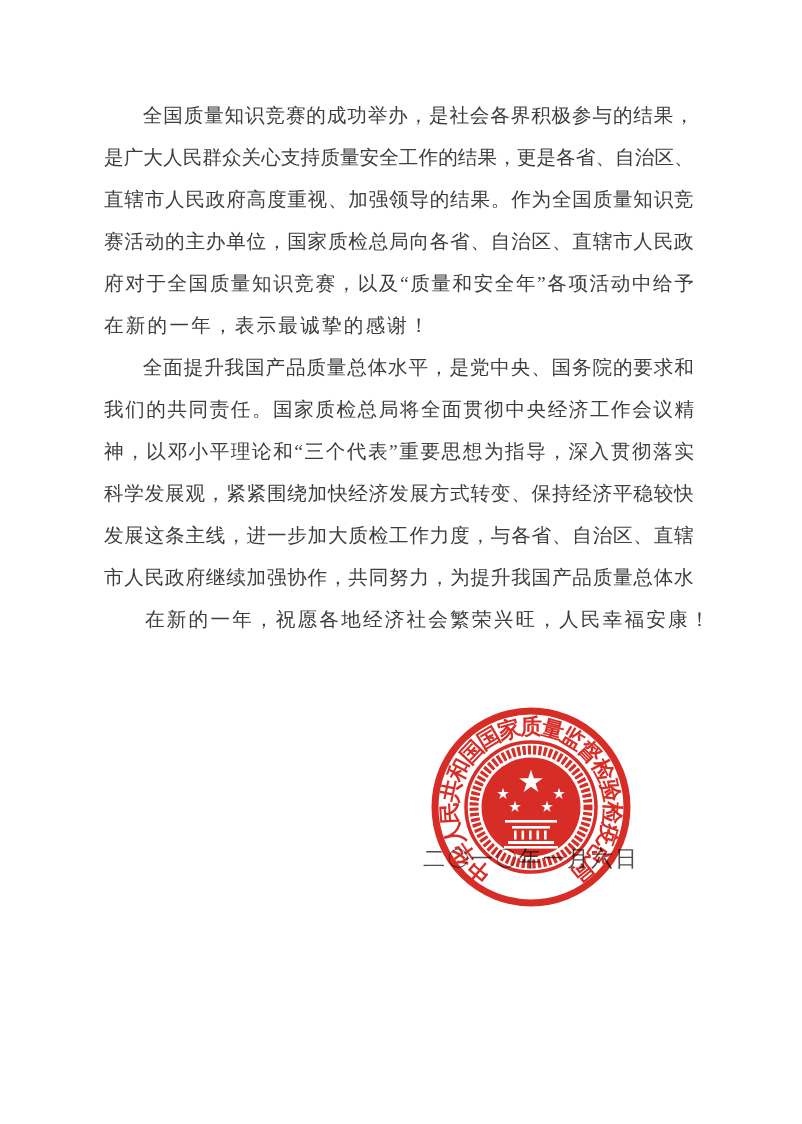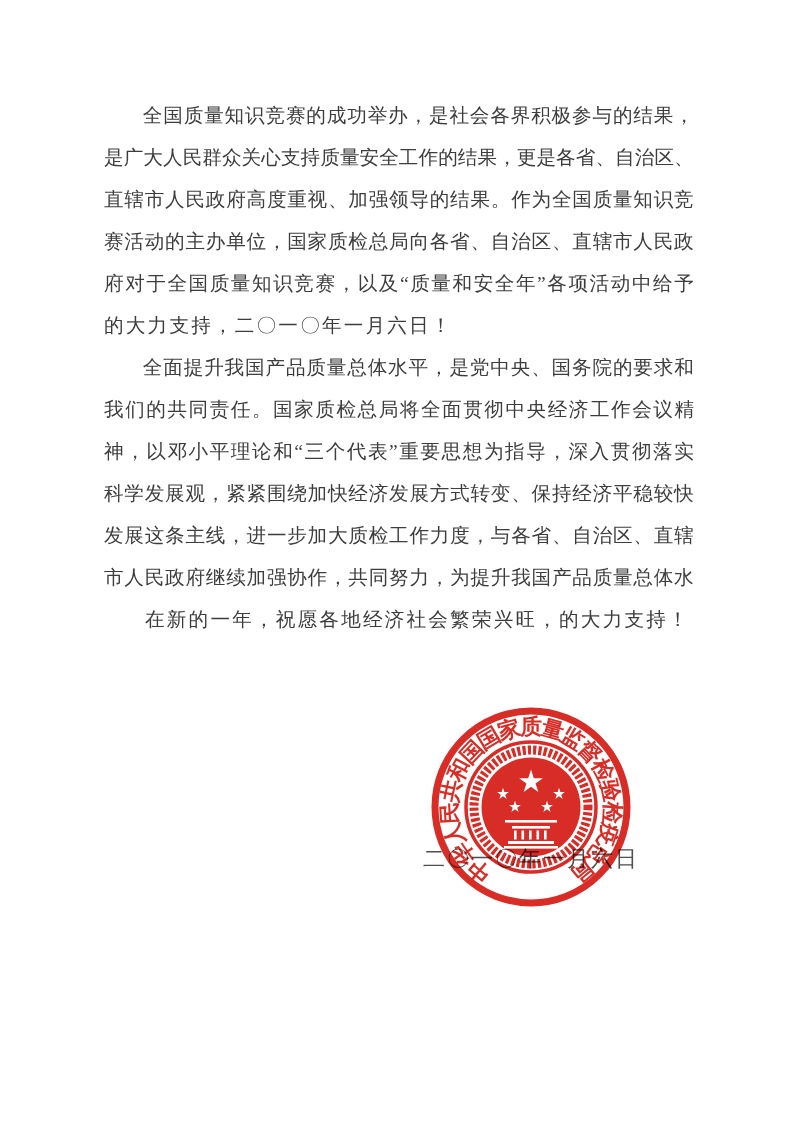--- a/index.html
+++ b/index.html
@@ -207,21 +207,21 @@
         <span>年</span>
         <span>”</span>
         <span>各</span>
         <span>项</span>
         <span>活</span>
         <span>动</span>
         <span>中</span>
         <span>给</span>
         <span>予</span>
       </div>
-      <div class="line">的大力支持，二〇一〇年一月六日！</div>
+      <div class="line">在新的一年，表示最诚挚的感谢！</div>
       <div class="line justify">
         <span class="indent-spacer"></span>
         <span>全</span>
         <span>面</span>
         <span>提</span>
         <span>升</span>
         <span>我</span>
         <span>国</span>
         <span>产</span>
         <span>品</span>
@@ -392,21 +392,21 @@
         <span>我</span>
         <span>国</span>
         <span>产</span>
         <span>品</span>
         <span>质</span>
         <span>量</span>
         <span>总</span>
         <span>体</span>
         <span>水</span>
       </div>
-      <div class="line indent">在新的一年，祝愿各地经济社会繁荣兴旺，的大力支持！</div>
+      <div class="line indent">在新的一年，祝愿各地经济社会繁荣兴旺，人民幸福安康！</div>
     </div>
 
   <div class="date">二〇一〇年一月六日</div>
 
   <div class="seal">
     <svg viewBox="0 0 214 214">
       <defs>
         <path id="star" d="M0,-1 L0.2245,-0.309 L0.951,-0.309 L0.3633,0.118 L0.5878,0.809 L0,0.382 L-0.5878,0.809 L-0.3633,0.118 L-0.951,-0.309 L-0.2245,-0.309 Z"></path>
       </defs>
 

